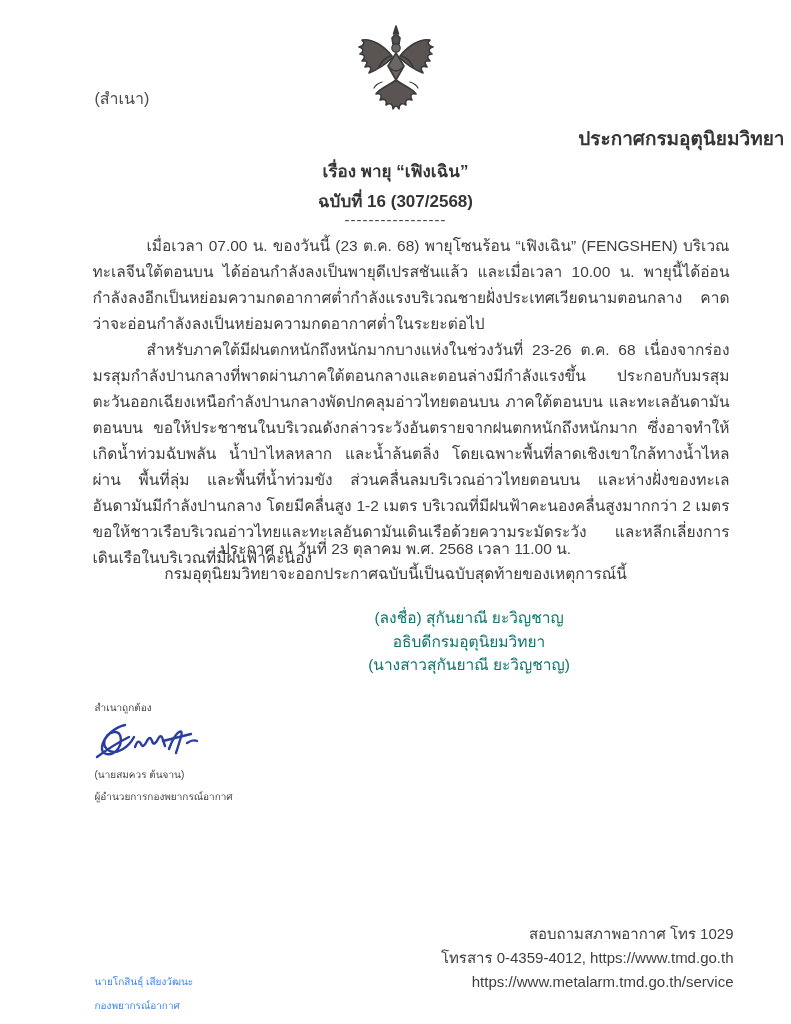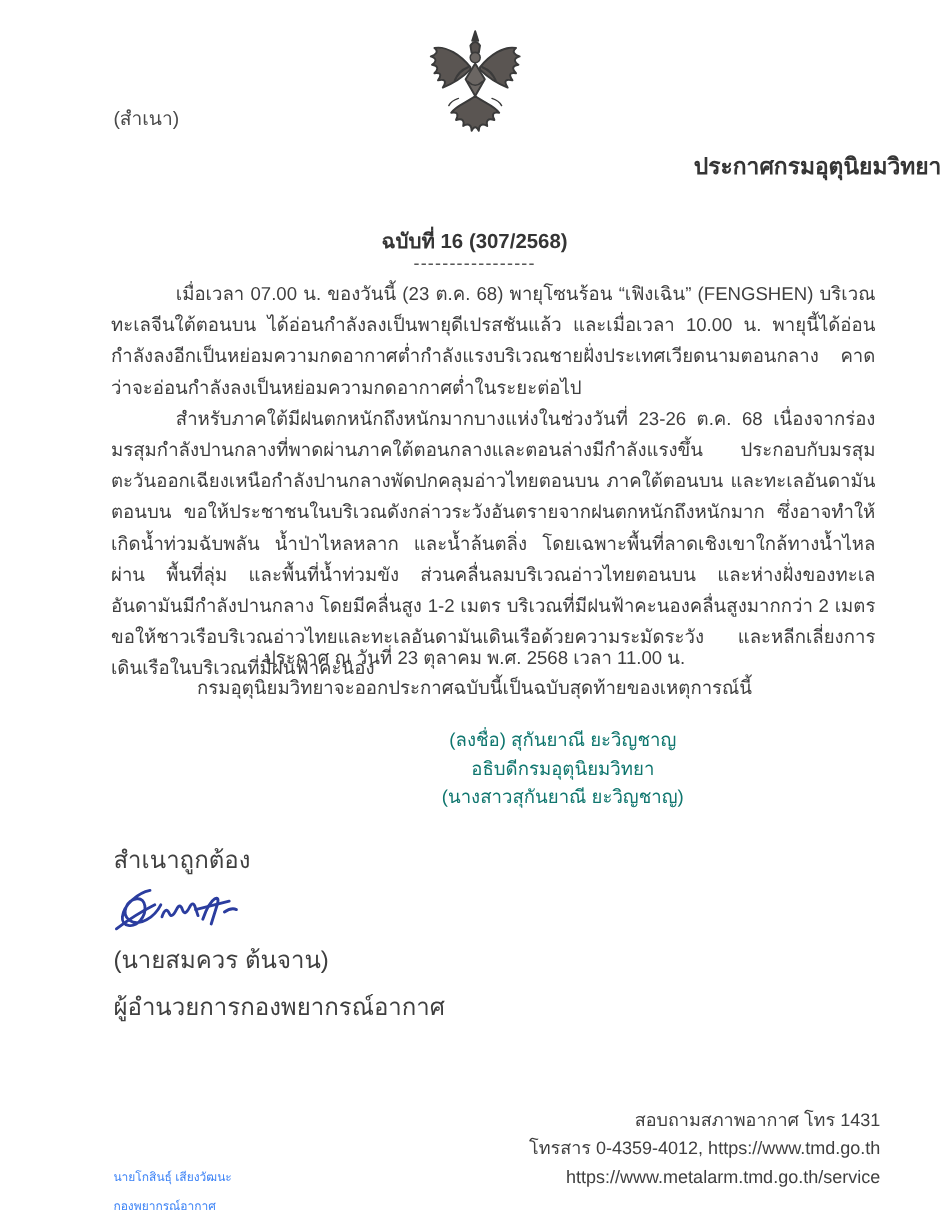--- a/index.html
+++ b/index.html
@@ -95,21 +95,21 @@
     width: 285px;
     text-align: center;
     font-size: 15.5px;
     line-height: 23.5px;
     color: #0f766e;
   }
   .certify-block {
     position: absolute;
     top: 700px;
     left: 88px;
-    font-size: 20px;
+    font-size: 10px;
     color: #3f3f3f;
   }
   .certify-label { margin-bottom: 2px; }
   .signature-svg { display: block; margin: 2px 0 0 0; }
   .certify-name { margin-top: 2px; }
   .certify-position { margin-top: 7px; }
   .footer-left {
     position: absolute;
     left: 88px;
     top: 922px;
@@ -156,20 +156,21 @@
 
         <path d="M30 60 Q24 62 22 66" stroke-width="1.2"></path>
         <path d="M58 60 Q64 62 66 66" stroke-width="1.2"></path>
       </g>
     </svg>
   </div>
 
   <div class="copy-label">(สำเนา)</div>
 
   <div class="doc-title">ประกาศกรมอุตุนิยมวิทยา</div>
+  <div class="doc-subject">เรื่อง พายุ “เฟิงเฉิน”</div>
   <div class="doc-issue">ฉบับที่ 16 (307/2568)</div>
   <div class="divider">-----------------</div>
 
   <div class="body-text">
     <p>เมื่อเวลา 07.00 น. ของวันนี้ (23 ต.ค. 68) พายุโซนร้อน “เฟิงเฉิน” (FENGSHEN) บริเวณทะเลจีนใต้ตอนบน ได้อ่อนกำลังลงเป็นพายุดีเปรสชันแล้ว และเมื่อเวลา 10.00 น. พายุนี้ได้อ่อนกำลังลงอีกเป็นหย่อมความกดอากาศต่ำกำลังแรงบริเวณชายฝั่งประเทศเวียดนามตอนกลาง คาดว่าจะอ่อนกำลังลงเป็นหย่อมความกดอากาศต่ำในระยะต่อไป</p>
     <p>สำหรับภาคใต้มีฝนตกหนักถึงหนักมากบางแห่งในช่วงวันที่ 23-26 ต.ค. 68 เนื่องจากร่องมรสุมกำลังปานกลางที่พาดผ่านภาคใต้ตอนกลางและตอนล่างมีกำลังแรงขึ้น ประกอบกับมรสุมตะวันออกเฉียงเหนือกำลังปานกลางพัดปกคลุมอ่าวไทยตอนบน ภาคใต้ตอนบน และทะเลอันดามันตอนบน ขอให้ประชาชนในบริเวณดังกล่าวระวังอันตรายจากฝนตกหนักถึงหนักมาก ซึ่งอาจทำให้เกิดน้ำท่วมฉับพลัน น้ำป่าไหลหลาก และน้ำล้นตลิ่ง โดยเฉพาะพื้นที่ลาดเชิงเขาใกล้ทางน้ำไหลผ่าน พื้นที่ลุ่ม และพื้นที่น้ำท่วมขัง ส่วนคลื่นลมบริเวณอ่าวไทยตอนบน และห่างฝั่งของทะเลอันดามันมีกำลังปานกลาง โดยมีคลื่นสูง 1-2 เมตร บริเวณที่มีฝนฟ้าคะนองคลื่นสูงมากกว่า 2 เมตร ขอให้ชาวเรือบริเวณอ่าวไทยและทะเลอันดามันเดินเรือด้วยความระมัดระวัง และหลีกเลี่ยงการเดินเรือในบริเวณที่มีฝนฟ้าคะนอง</p>
   </div>
 
   <div class="issued-block">
     <div>ประกาศ ณ วันที่ 23 ตุลาคม พ.ศ. 2568 เวลา 11.00 น.</div>
@@ -196,18 +197,18 @@
     </svg>
     <div class="certify-name">(นายสมควร ต้นจาน)</div>
     <div class="certify-position">ผู้อำนวยการกองพยากรณ์อากาศ</div>
   </div>
 
   <div class="footer-left">
     <div>นายโกสินธุ์ เสียงวัฒนะ</div>
     <div>กองพยากรณ์อากาศ</div>
   </div>
   <div class="footer-right">
-    <div>สอบถามสภาพอากาศ โทร 1431</div>
+    <div>สอบถามสภาพอากาศ โทร 1029</div>
     <div>โทรสาร 0-4359-4012, https://www.tmd.go.th</div>
     <div>https://www.metalarm.tmd.go.th/service</div>
   </div>
 
 </div>
 
 </body></html>

